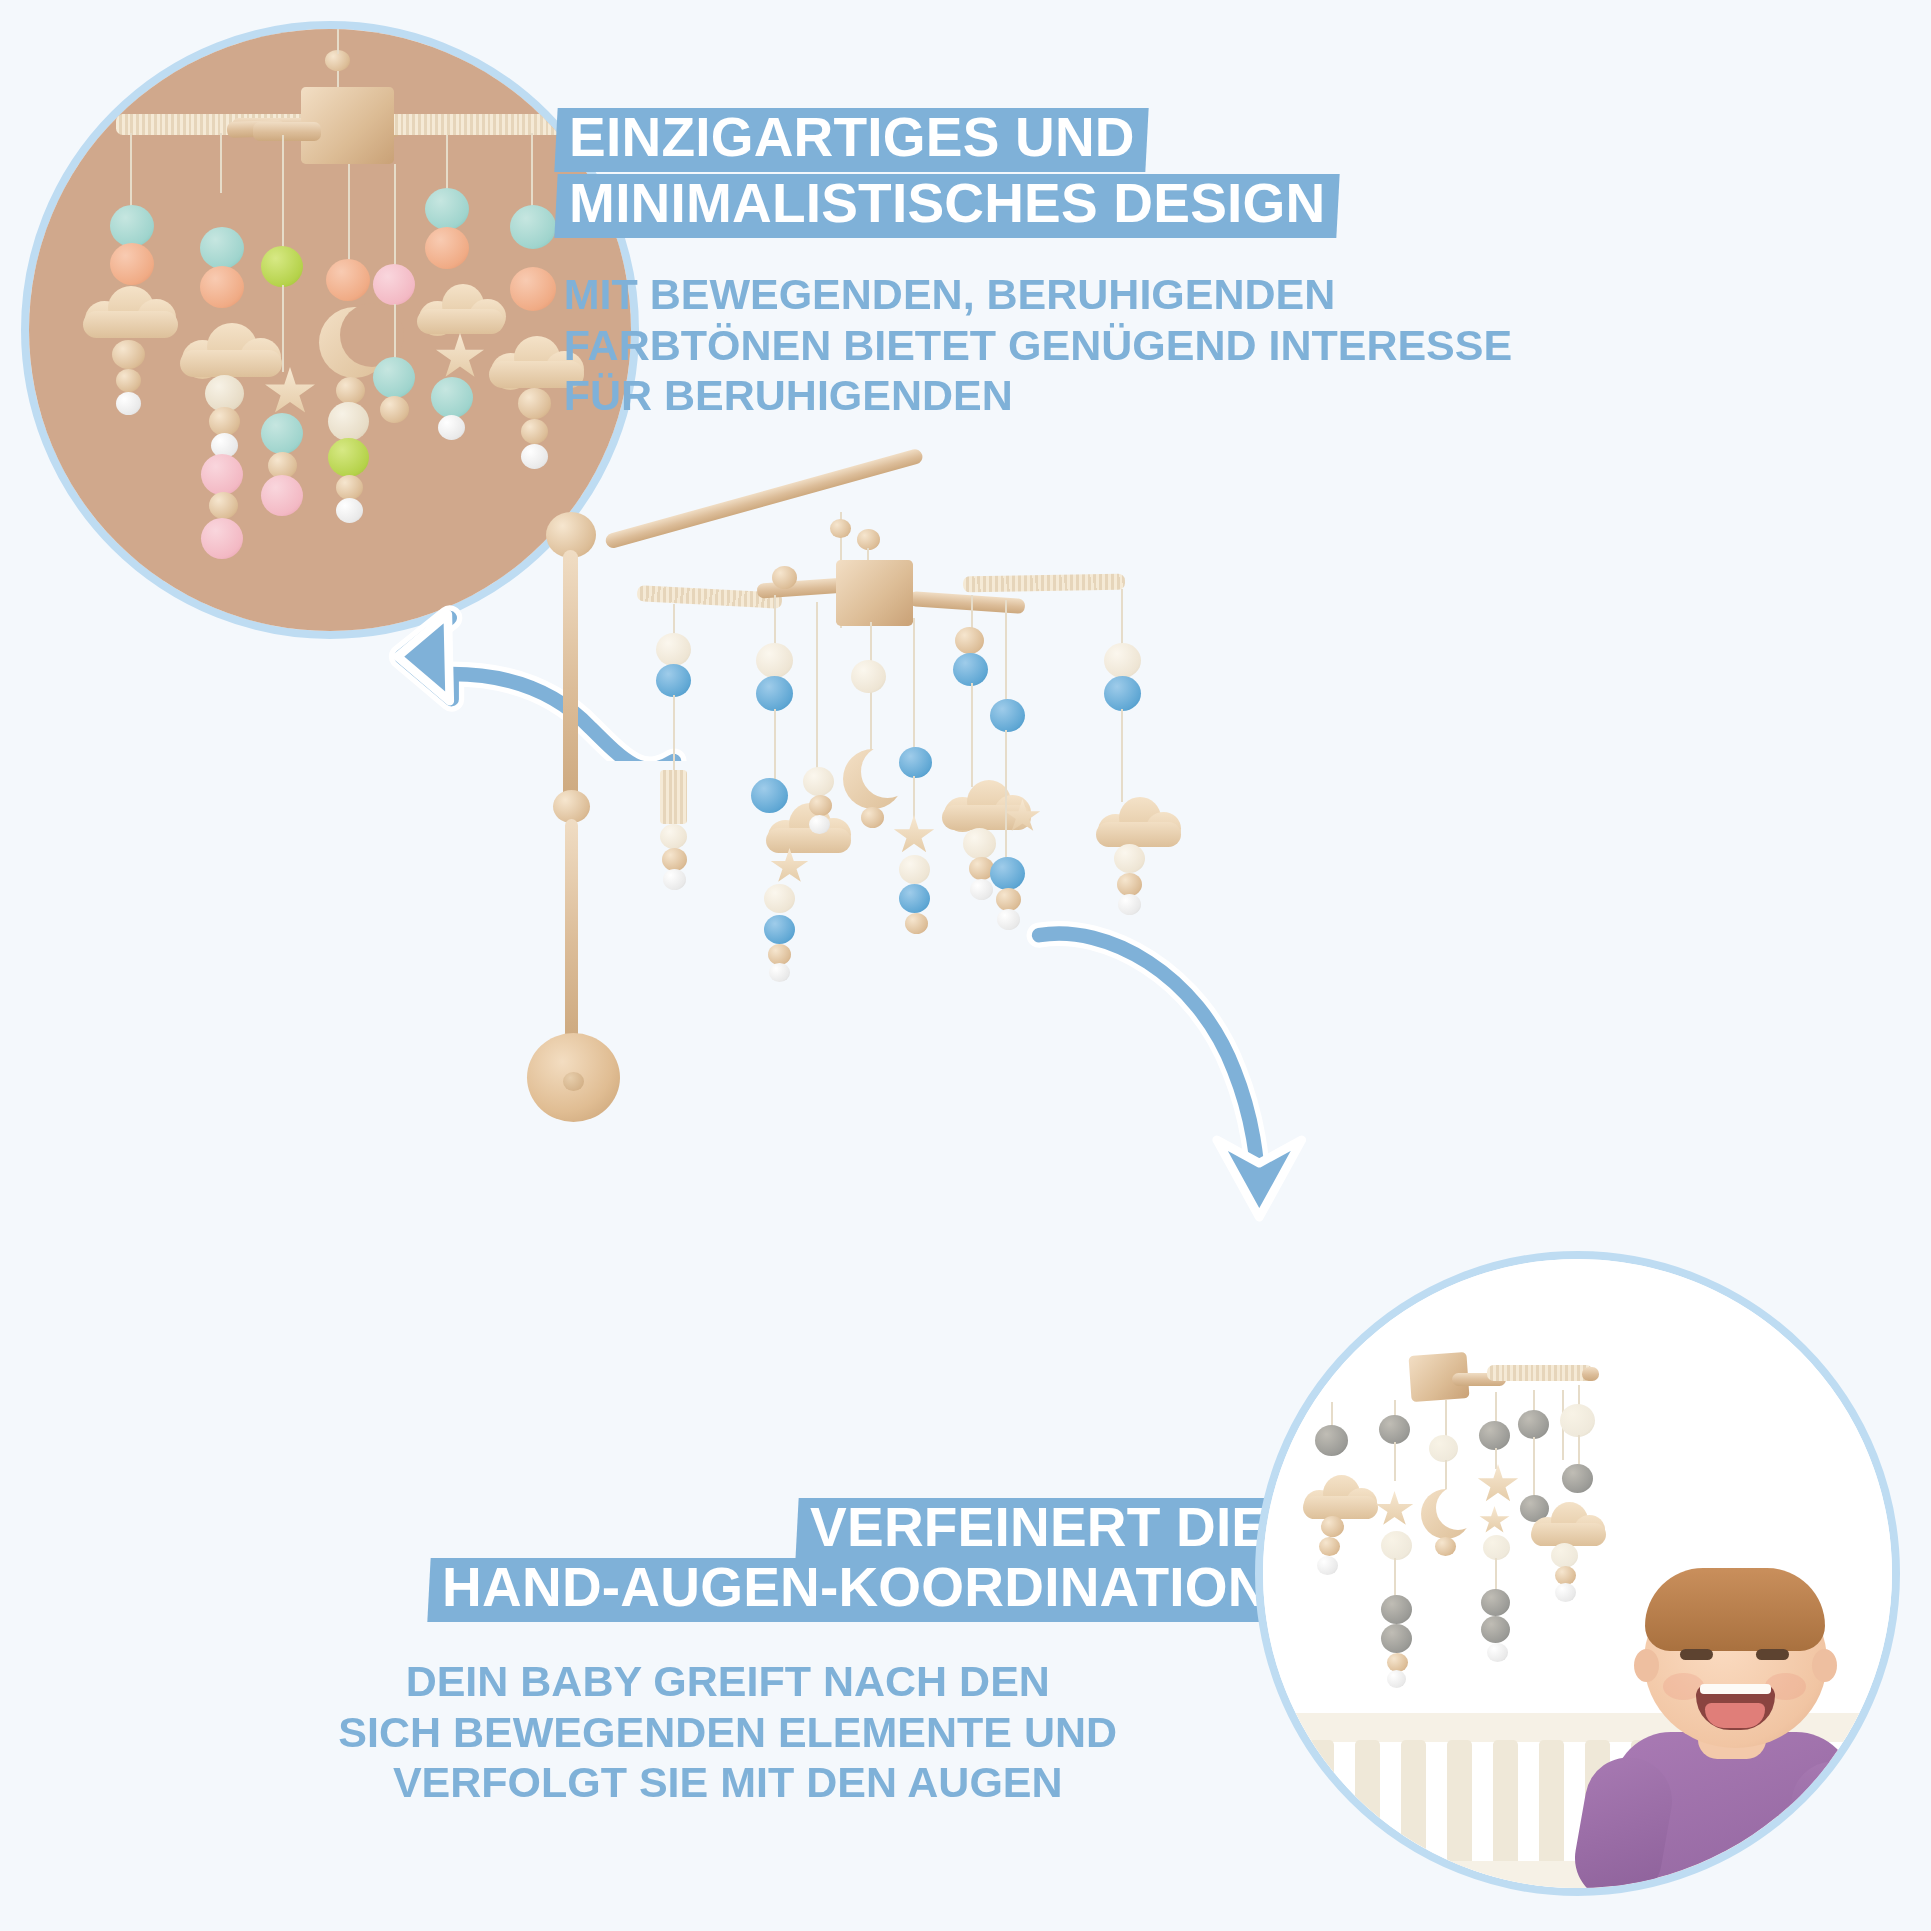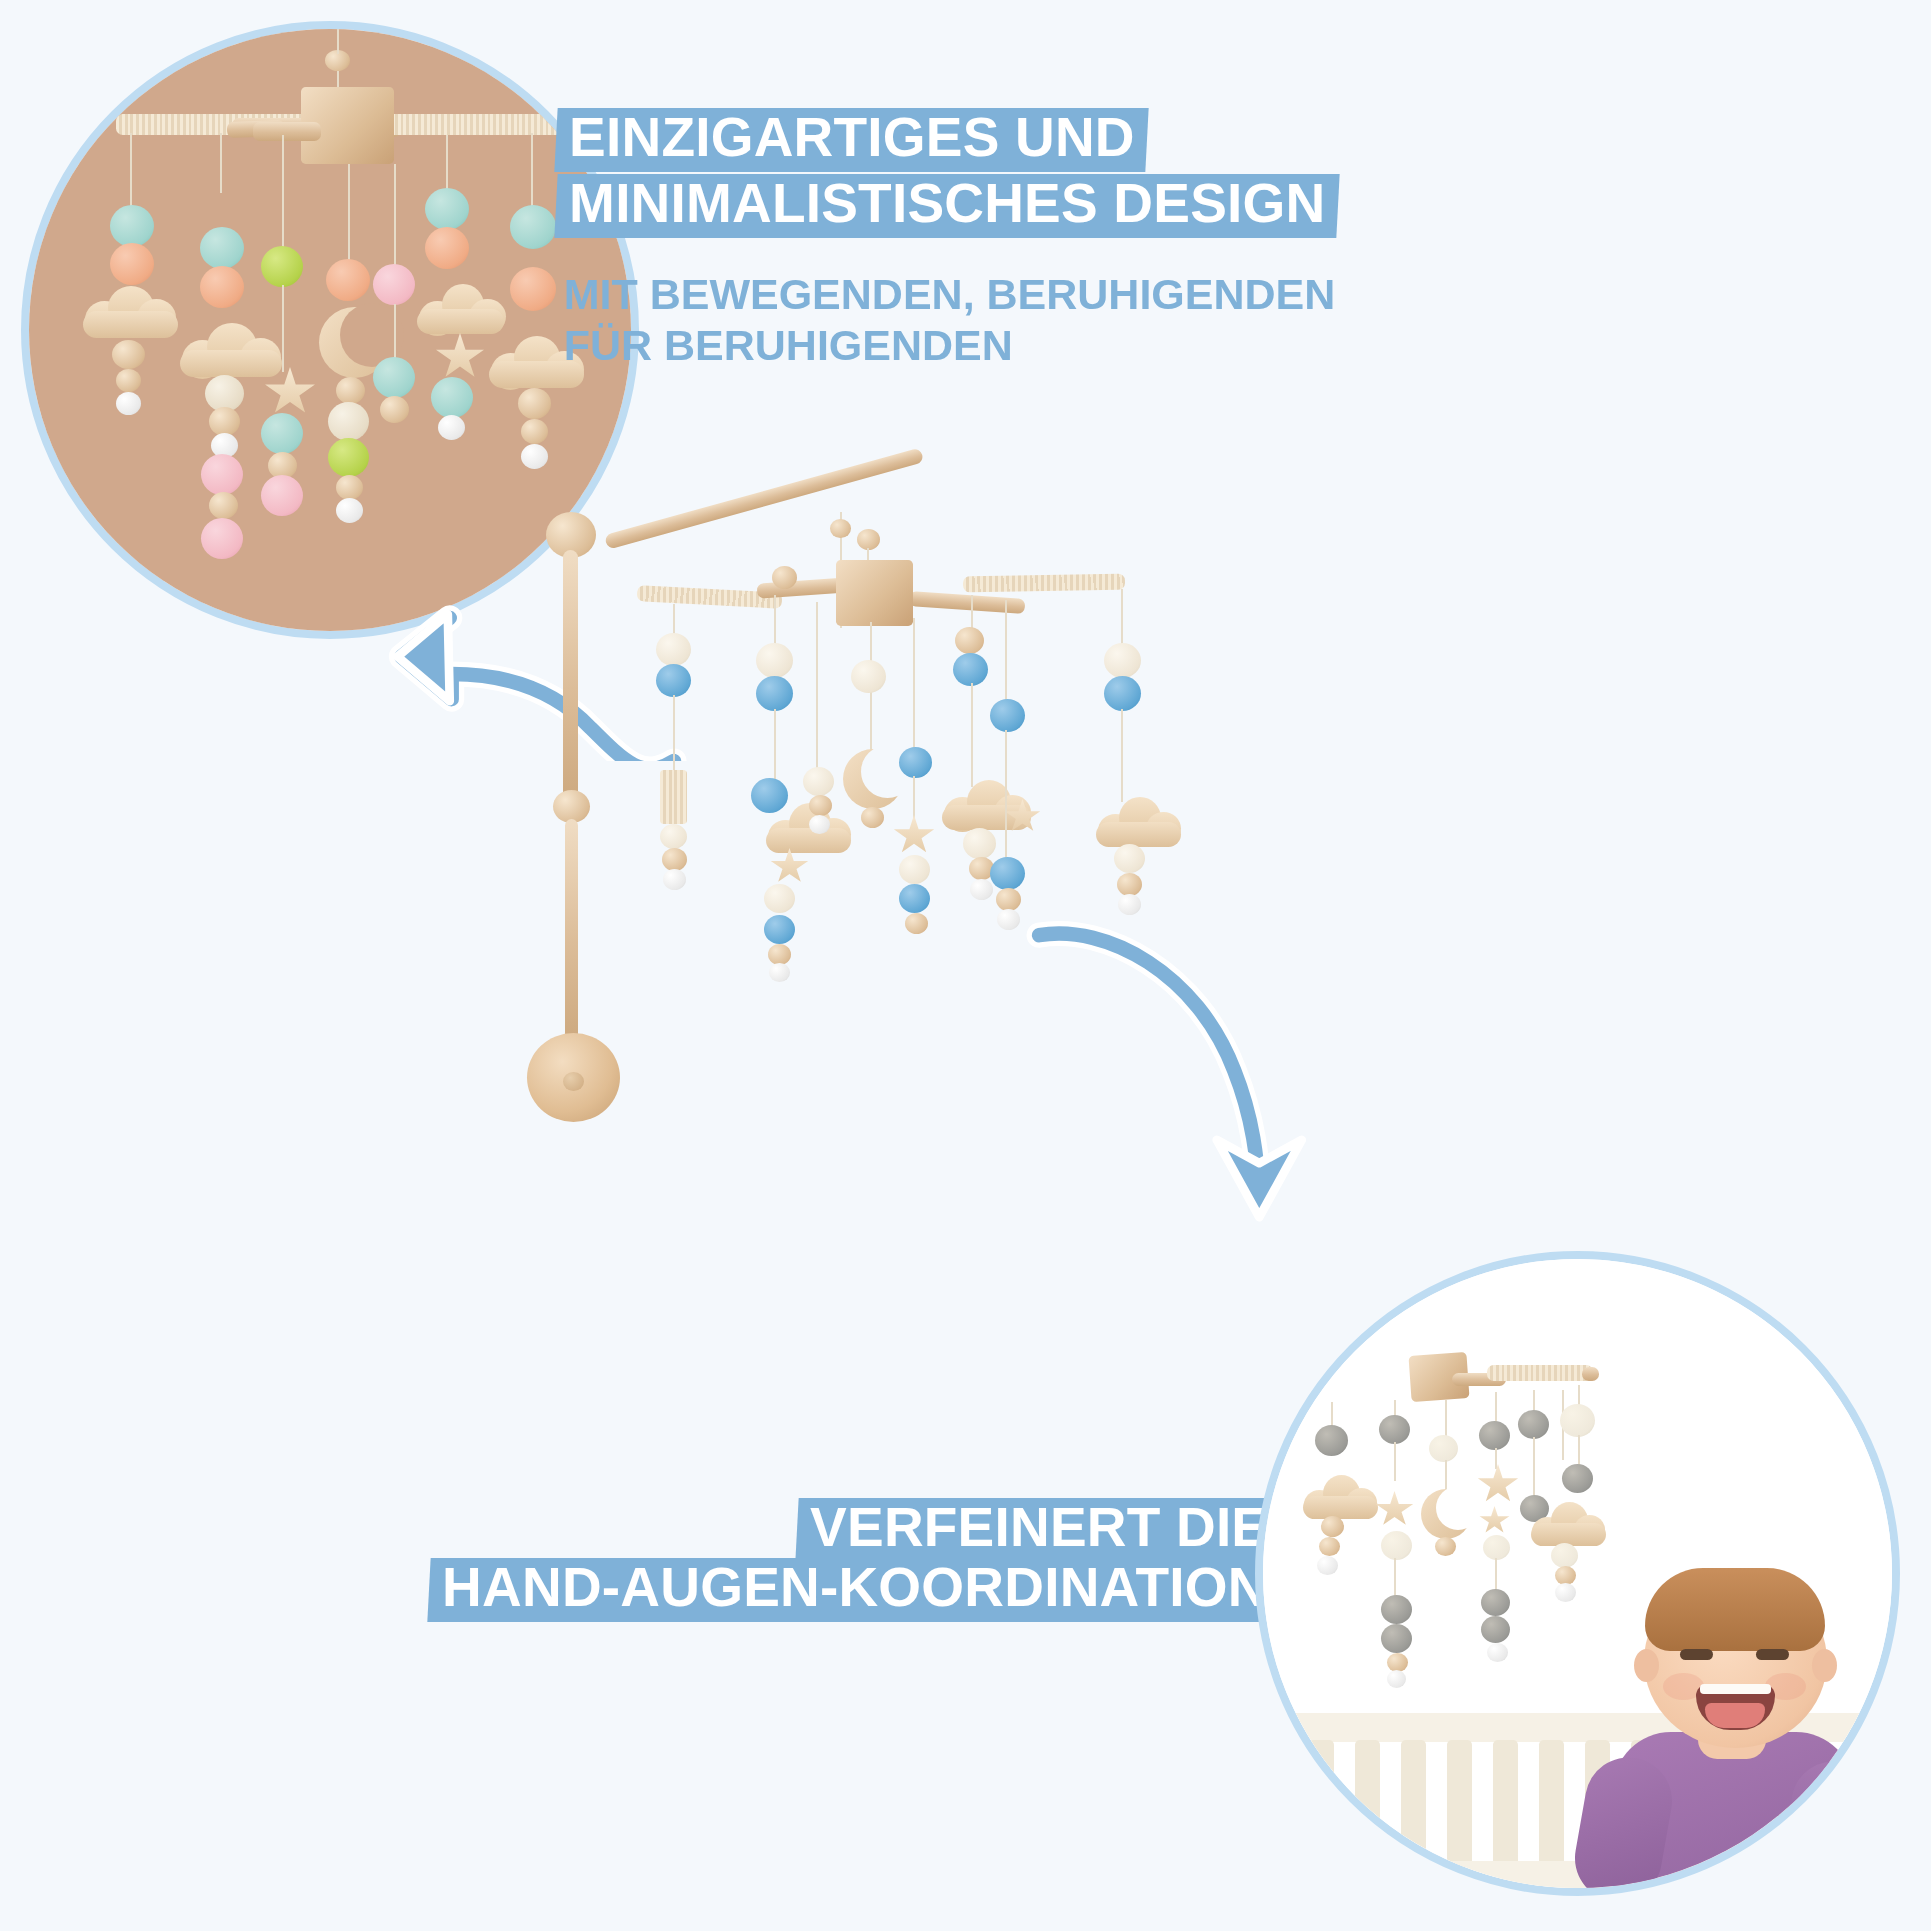--- a/index.html
+++ b/index.html
@@ -203,20 +203,21 @@
     <path d="M66 88 L14 132 L68 178 Z" fill="#7fb1d8" stroke="#ffffff" stroke-width="9" stroke-linejoin="round"></path>
   </svg>
 
   <div class="txtblock block-top">
     <h2 class="headline">
       <span class="hl-wrap"><span class="hl-line"><span>EINZIGARTIGES UND</span></span></span>
       <span class="hl-wrap"><span class="hl-line"><span>MINIMALISTISCHES DESIGN</span></span></span>
     </h2>
     <div class="body">
       <p class="body-line">MIT BEWEGENDEN, BERUHIGENDEN</p>
+      <p class="body-line">FARBTÖNEN BIETET GENÜGEND INTERESSE</p>
       <p class="body-line">FÜR BERUHIGENDEN</p>
     </div>
   </div>
 
   <div style="position:absolute;left:521px;top:415px;width:753px;height:772px;">
 
     <div class="bar" style="left:85px;top:120px;width:328px;height:14.5px;transform:rotate(-15.5deg);transform-origin:left center;border-radius:7.7px;"></div>
 
     <div class="bead" style="left:25px;top:97px;width:50px;height:46px;"></div>
 
@@ -337,20 +338,25 @@
     <path d="M26 28 C96 16 190 68 228 168 C248 218 252 262 254 296" fill="none" stroke="#ffffff" stroke-width="26" stroke-linecap="round"></path>
     <path d="M26 28 C96 16 190 68 228 168 C248 218 252 262 254 296" fill="none" stroke="#7fb1d8" stroke-width="15" stroke-linecap="round"></path>
     <path d="M210 240 L254 320 L298 240 L254 264 Z" fill="#7fb1d8" stroke="#ffffff" stroke-width="9" stroke-linejoin="round"></path>
   </svg>
 
   <div class="txtblock block-bot">
     <h2 class="headline">
       <span class="hl-wrap"><span class="hl-line"><span>VERFEINERT DIE</span></span></span>
       <span class="hl-wrap"><span class="hl-line"><span>HAND-AUGEN-KOORDINATION</span></span></span>
     </h2>
+    <div class="body">
+      <p class="body-line">DEIN BABY GREIFT NACH DEN</p>
+      <p class="body-line">SICH BEWEGENDEN ELEMENTE UND</p>
+      <p class="body-line">VERFOLGT SIE MIT DEN AUGEN</p>
+    </div>
   </div>
 
   <div class="inset inset-br">
     <div class="photo photo-white">
 
       <div class="cube" style="left:147px;top:95px;width:58px;height:46px;transform:rotate(-4deg);"></div>
       <div class="bar" style="left:189px;top:114px;width:54px;height:12.6px;"></div>
       <div class="bar-wrap" style="left:224px;top:106px;width:106px;height:16.4px;"></div>
       <div class="bar" style="left:319px;top:108px;width:17.4px;height:13.5px;"></div>
 

